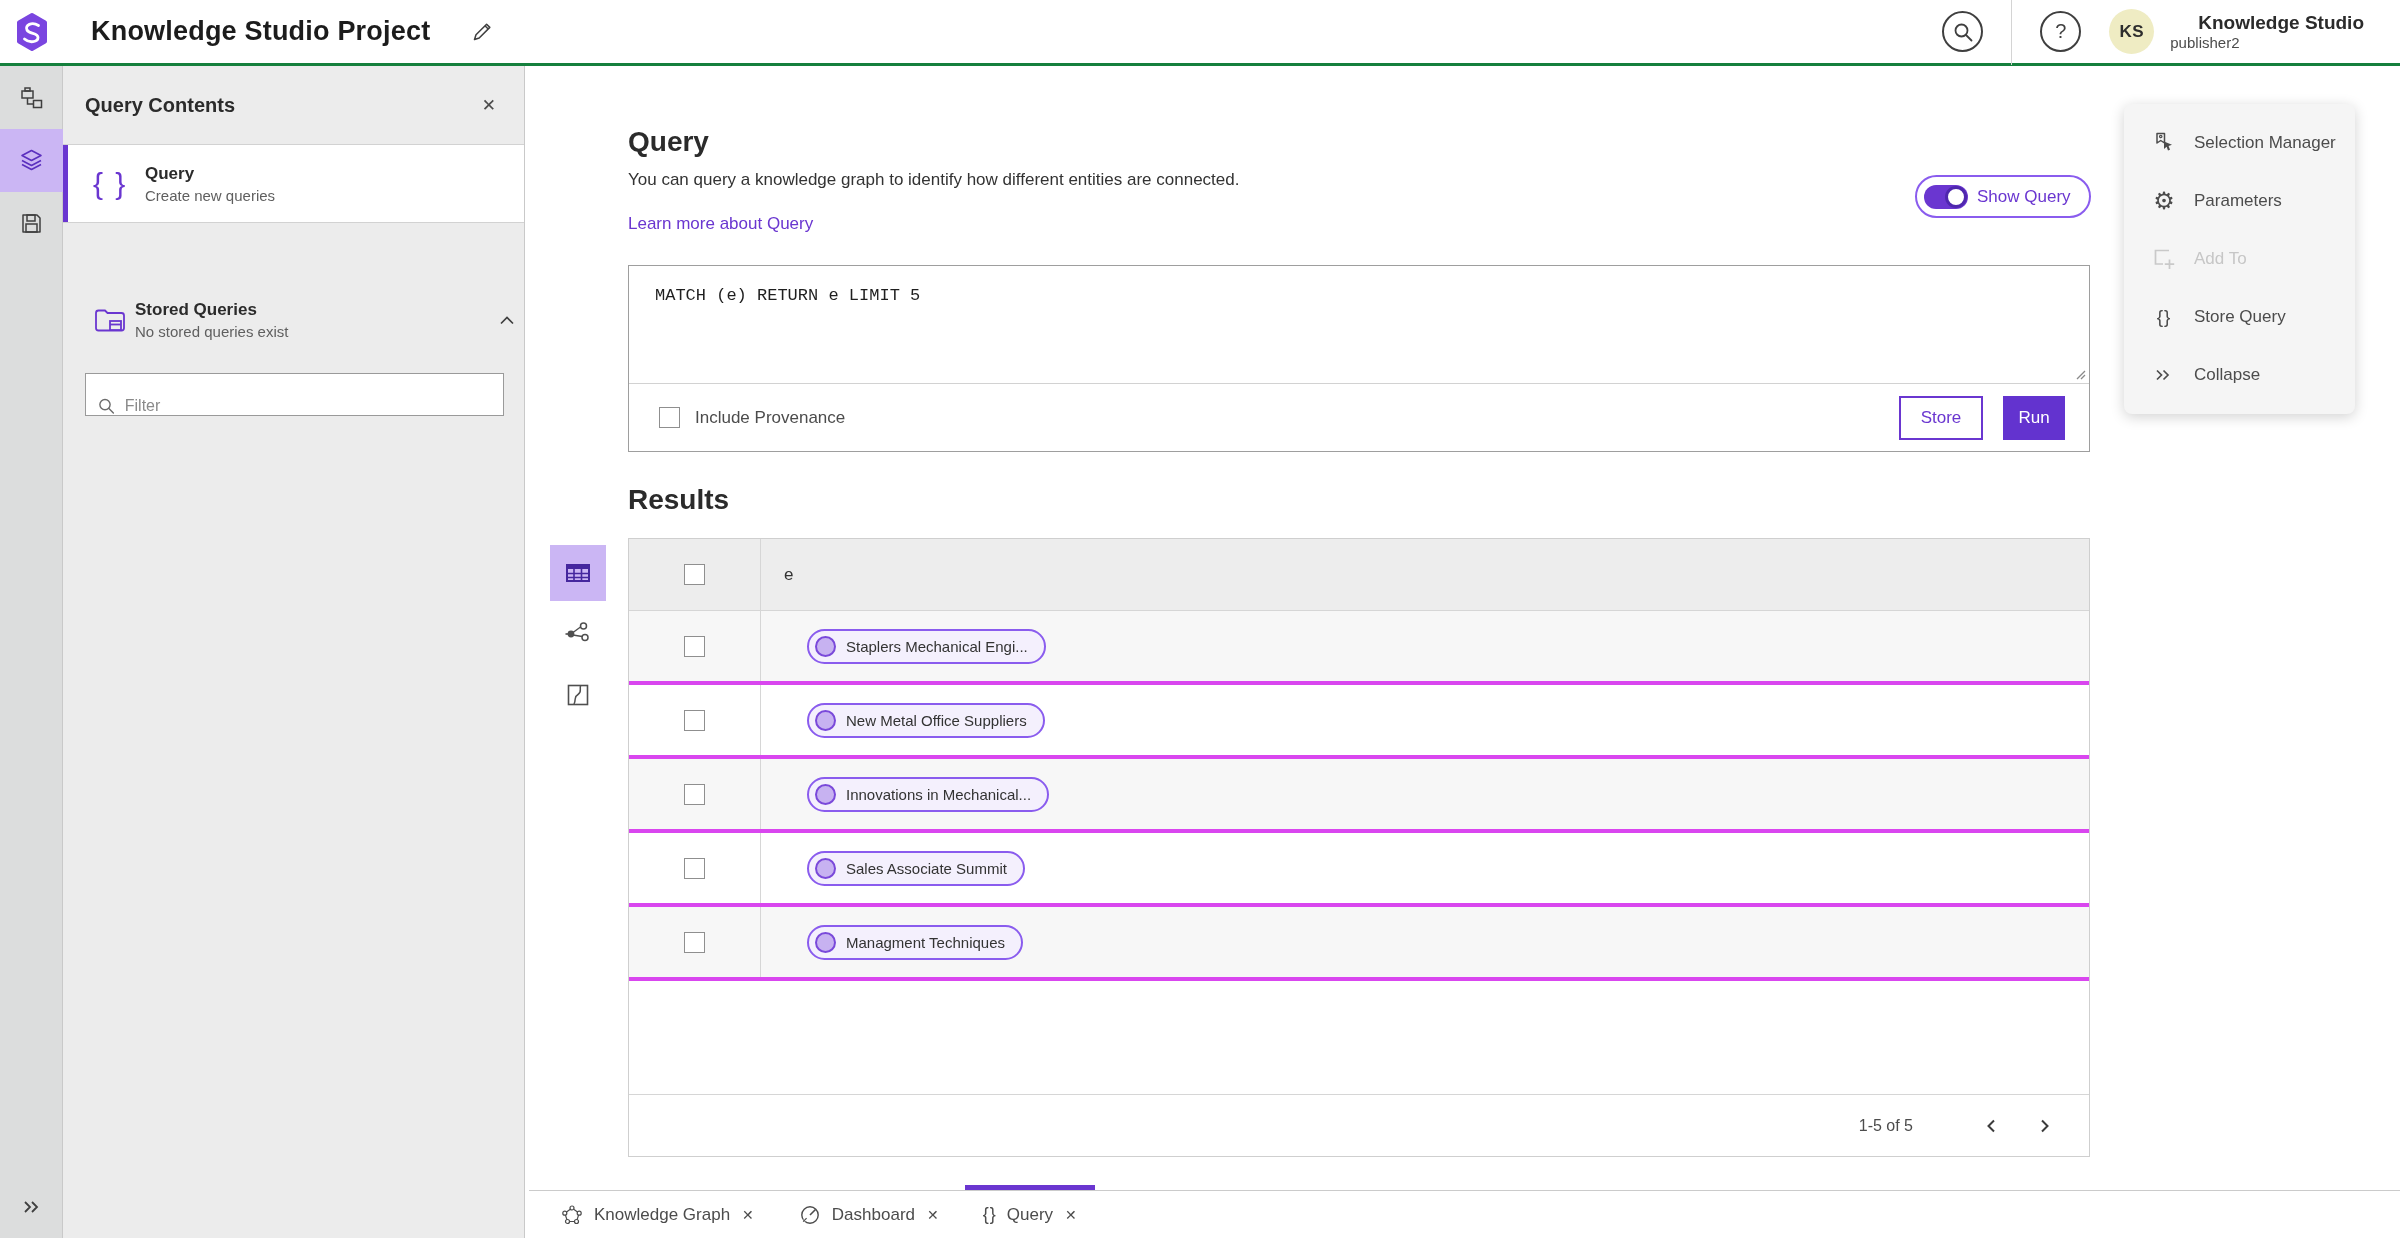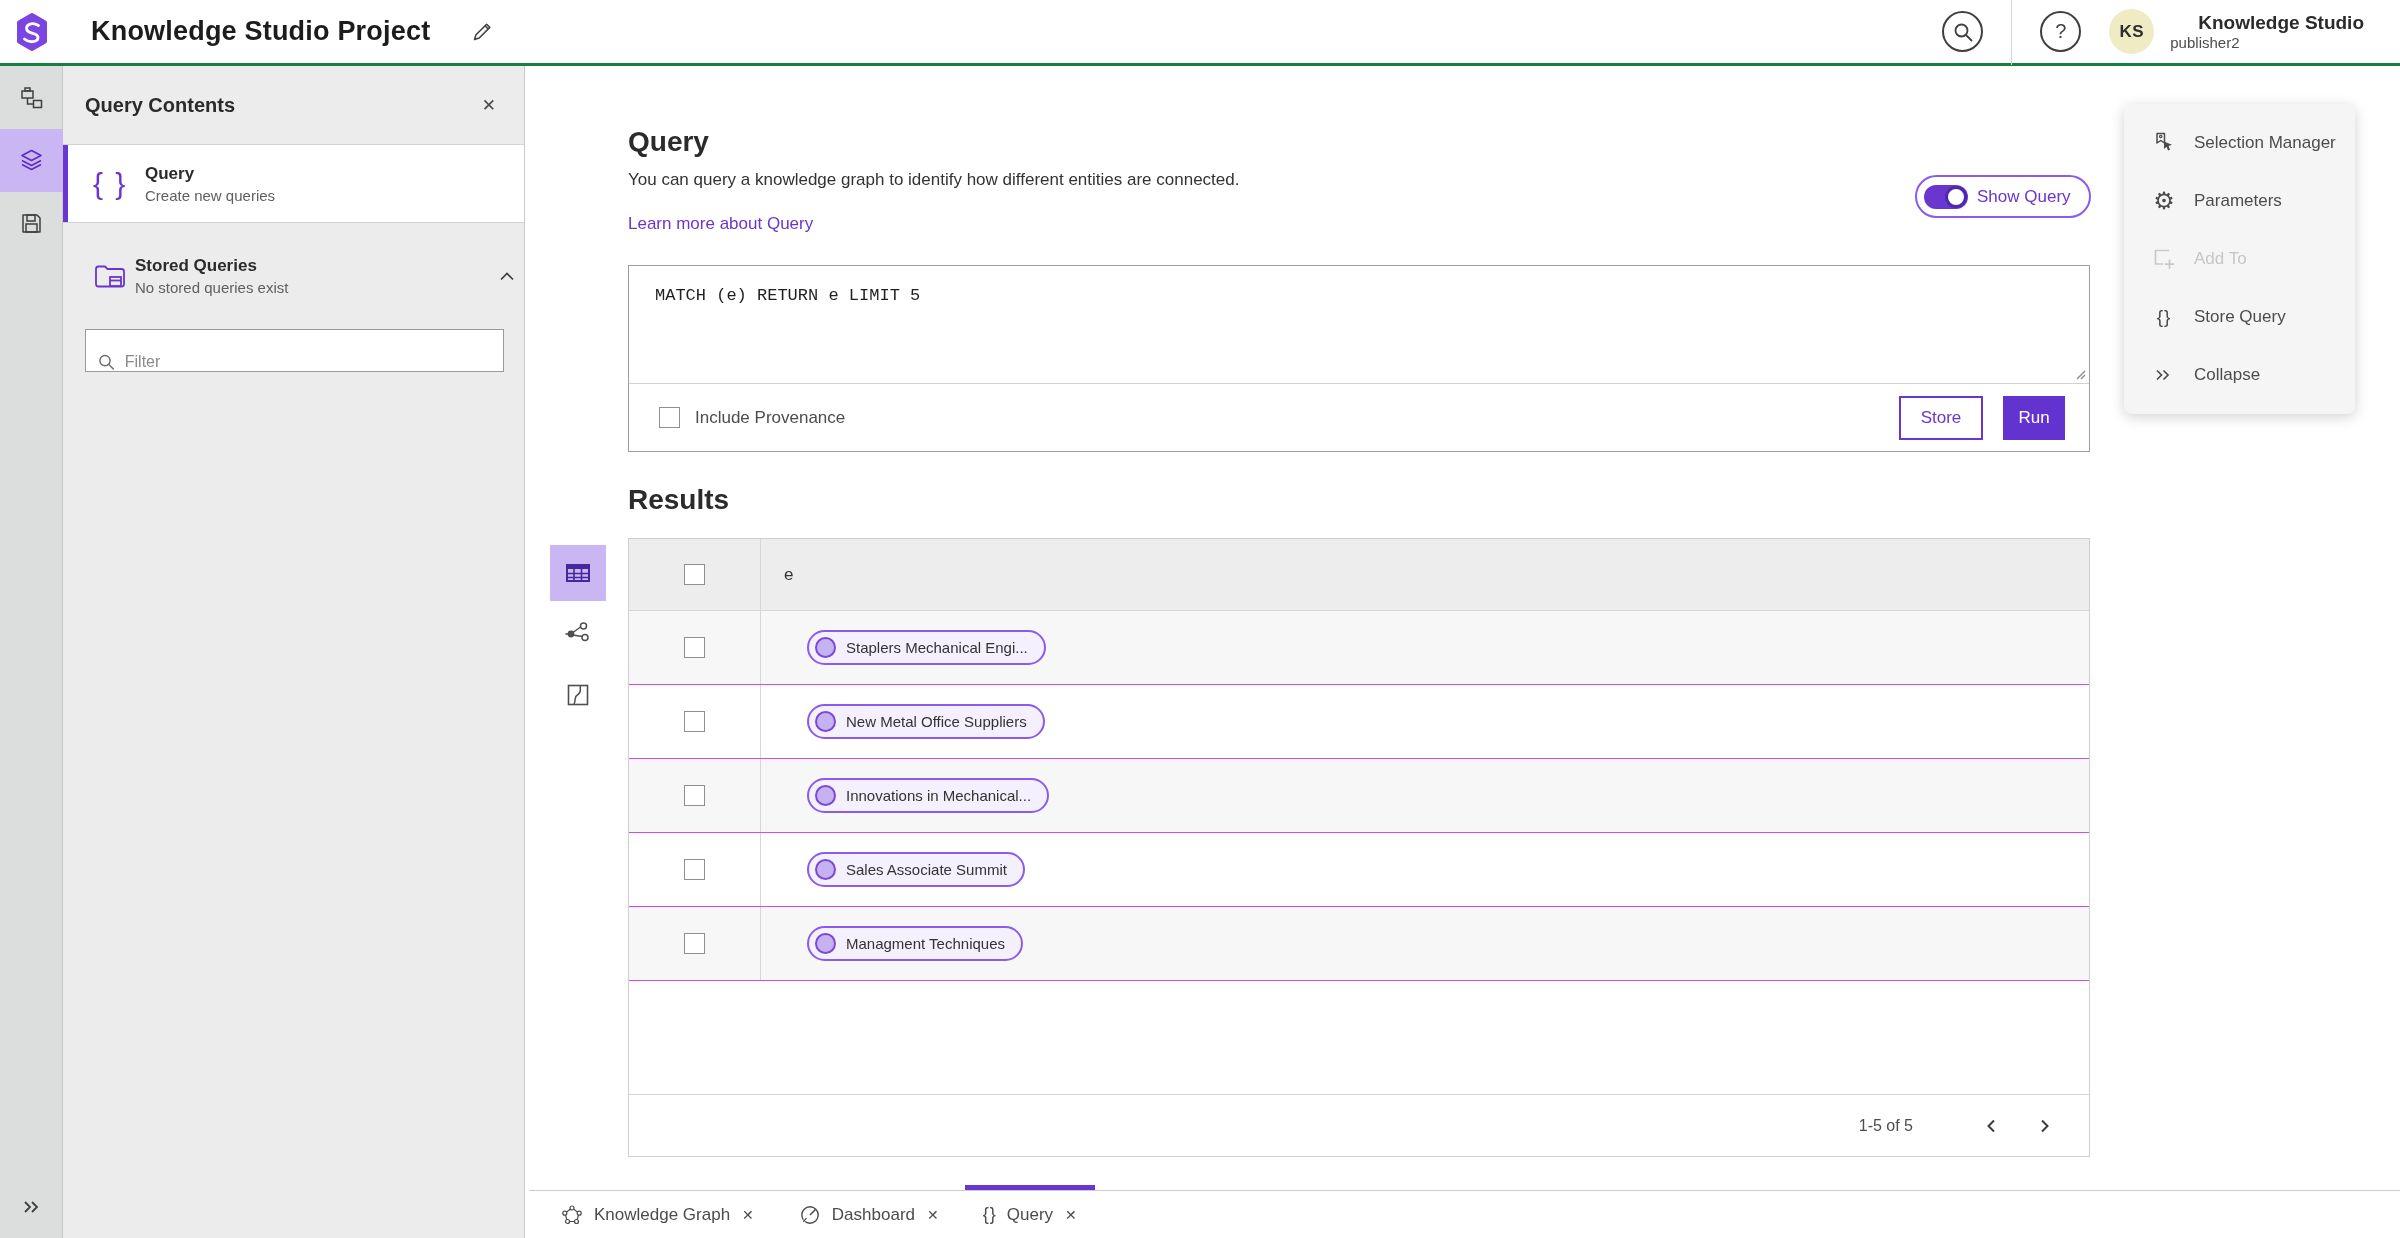--- a/index.html
+++ b/index.html
@@ -30,21 +30,21 @@
   .rail-spacer { flex:1; }
 
   
   .contents { width:462px; background:#ececec; border-right:1px solid #c9c9c9; flex:0 0 462px; }
   .contents-header { height:79px; display:flex; align-items:center; border-bottom:1px solid #d2d2d2; padding:0 28px 0 22px; }
   .contents-title { font-size:20px; font-weight:600; color:#2b2b2b; flex:1; }
   .panel-close { font-size:17px; color:#4c4c4c; cursor:pointer; }
   .c-item { position:relative; display:flex; align-items:center; padding-left:30px; }
   .c-item.selected { background:#fff; height:78px; border-bottom:1px solid #d2d2d2; }
   .c-item.selected::before { content:""; position:absolute; left:0; top:0; bottom:0; width:5px; background:#6a36d0; }
-  .c-item.group { height:106px; padding-right:8px; }
+  .c-item.group { height:106px; padding-right:8px;margin-top:44px; }
   .brace-icon { font-size:30px; color:#6a36d0; font-weight:400; width:44px; letter-spacing:2px; }
   .c-text { margin-left:8px; flex:1; }
   .c-item-title { font-size:17px; font-weight:600; color:#2b2b2b; }
   .c-item-sub { font-size:15px; color:#5f5f5f; margin-top:3px; }
   .filter-box { margin:0 20px 0 22px; height:43px; background:#fff; border:1px solid #9a9a9a; display:flex; align-items:flex-end; padding:0 12px; }
   .filter-box input { border:none; outline:none; font-size:16px; color:#333; margin-left:10px; width:100%; font-family:"Liberation Sans",sans-serif; background:transparent; }
   .filter-box input::placeholder { color:#8a8a8a; }
 
   
   .main { flex:1; position:relative; background:#fff; min-width:0; }
@@ -70,21 +70,21 @@
   .r-title { position:absolute; left:103px; top:418px; font-size:28px; font-weight:700; color:#2b2b2b; }
 
   .mini-toolbar { position:absolute; left:25px; top:479px; display:flex; flex-direction:column; align-items:center; }
   .mini-btn { width:56px; height:56px; display:flex; align-items:center; justify-content:center; cursor:pointer; margin-bottom:5px; }
   .mini-btn.selected { background:#cbb6f4; }
 
   .r-table { position:absolute; left:103px; top:472px; width:1462px; height:619px; border:1px solid #cfcfcf; background:#fff; display:flex; flex-direction:column; }
   .t-head { height:72px; background:#ededed; display:flex; border-bottom:1px solid #d6d6d6; flex:0 0 72px; }
   .t-cb-cell { width:132px; flex:0 0 132px; border-right:1px solid #d6d6d6; display:flex; align-items:center; justify-content:center; }
   .t-col-label { display:flex; align-items:center; padding-left:23px; font-size:17px; color:#333; }
-  .t-row { height:74px; flex:0 0 74px; display:flex; border-bottom:1px solid #d946ef; }
+  .t-row { height:74px; flex:0 0 74px; display:flex; border-bottom:4px solid #d946ef; }
   .t-row.odd { background:#f7f7f7; }
   .pill { display:flex; align-items:center; margin-left:23px; height:35px; border:2px solid #8a5cee; border-radius:18px; background:#f4f0fd; padding:0 16px 0 6px; cursor:pointer; }
   .pill-dot { width:21px; height:21px; border-radius:50%; background:#c7b2f1; border:2px solid #7a49da; margin-right:10px; flex:0 0 21px; }
   .pill-label { font-size:15px; color:#333; white-space:nowrap; }
   .t-filler { flex:1; }
   .t-foot { height:62px; flex:0 0 62px; border-top:1px solid #d6d6d6; display:flex; align-items:center; justify-content:flex-end; padding-right:24px; }
   .page-info { font-size:16px; color:#4c4c4c; margin-right:44px; }
   .page-btn { width:40px; height:40px; display:flex; align-items:center; justify-content:center; cursor:pointer; margin-left:14px; }
 
   

